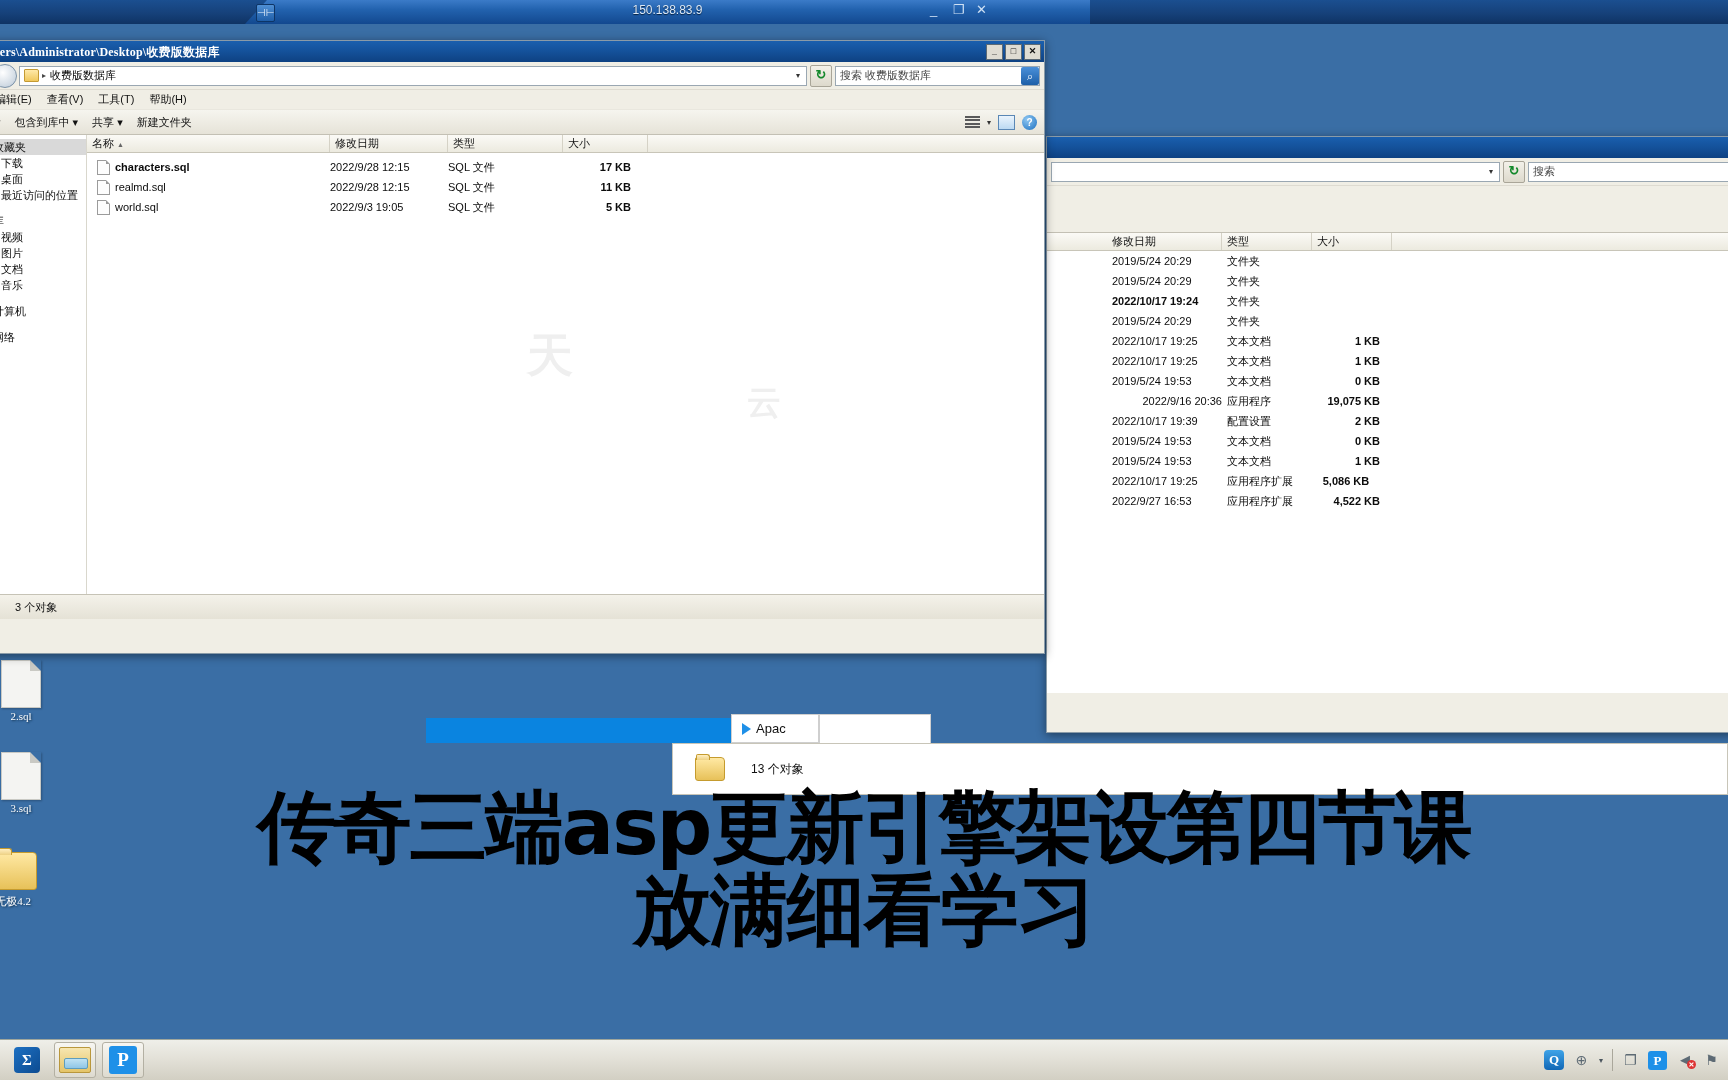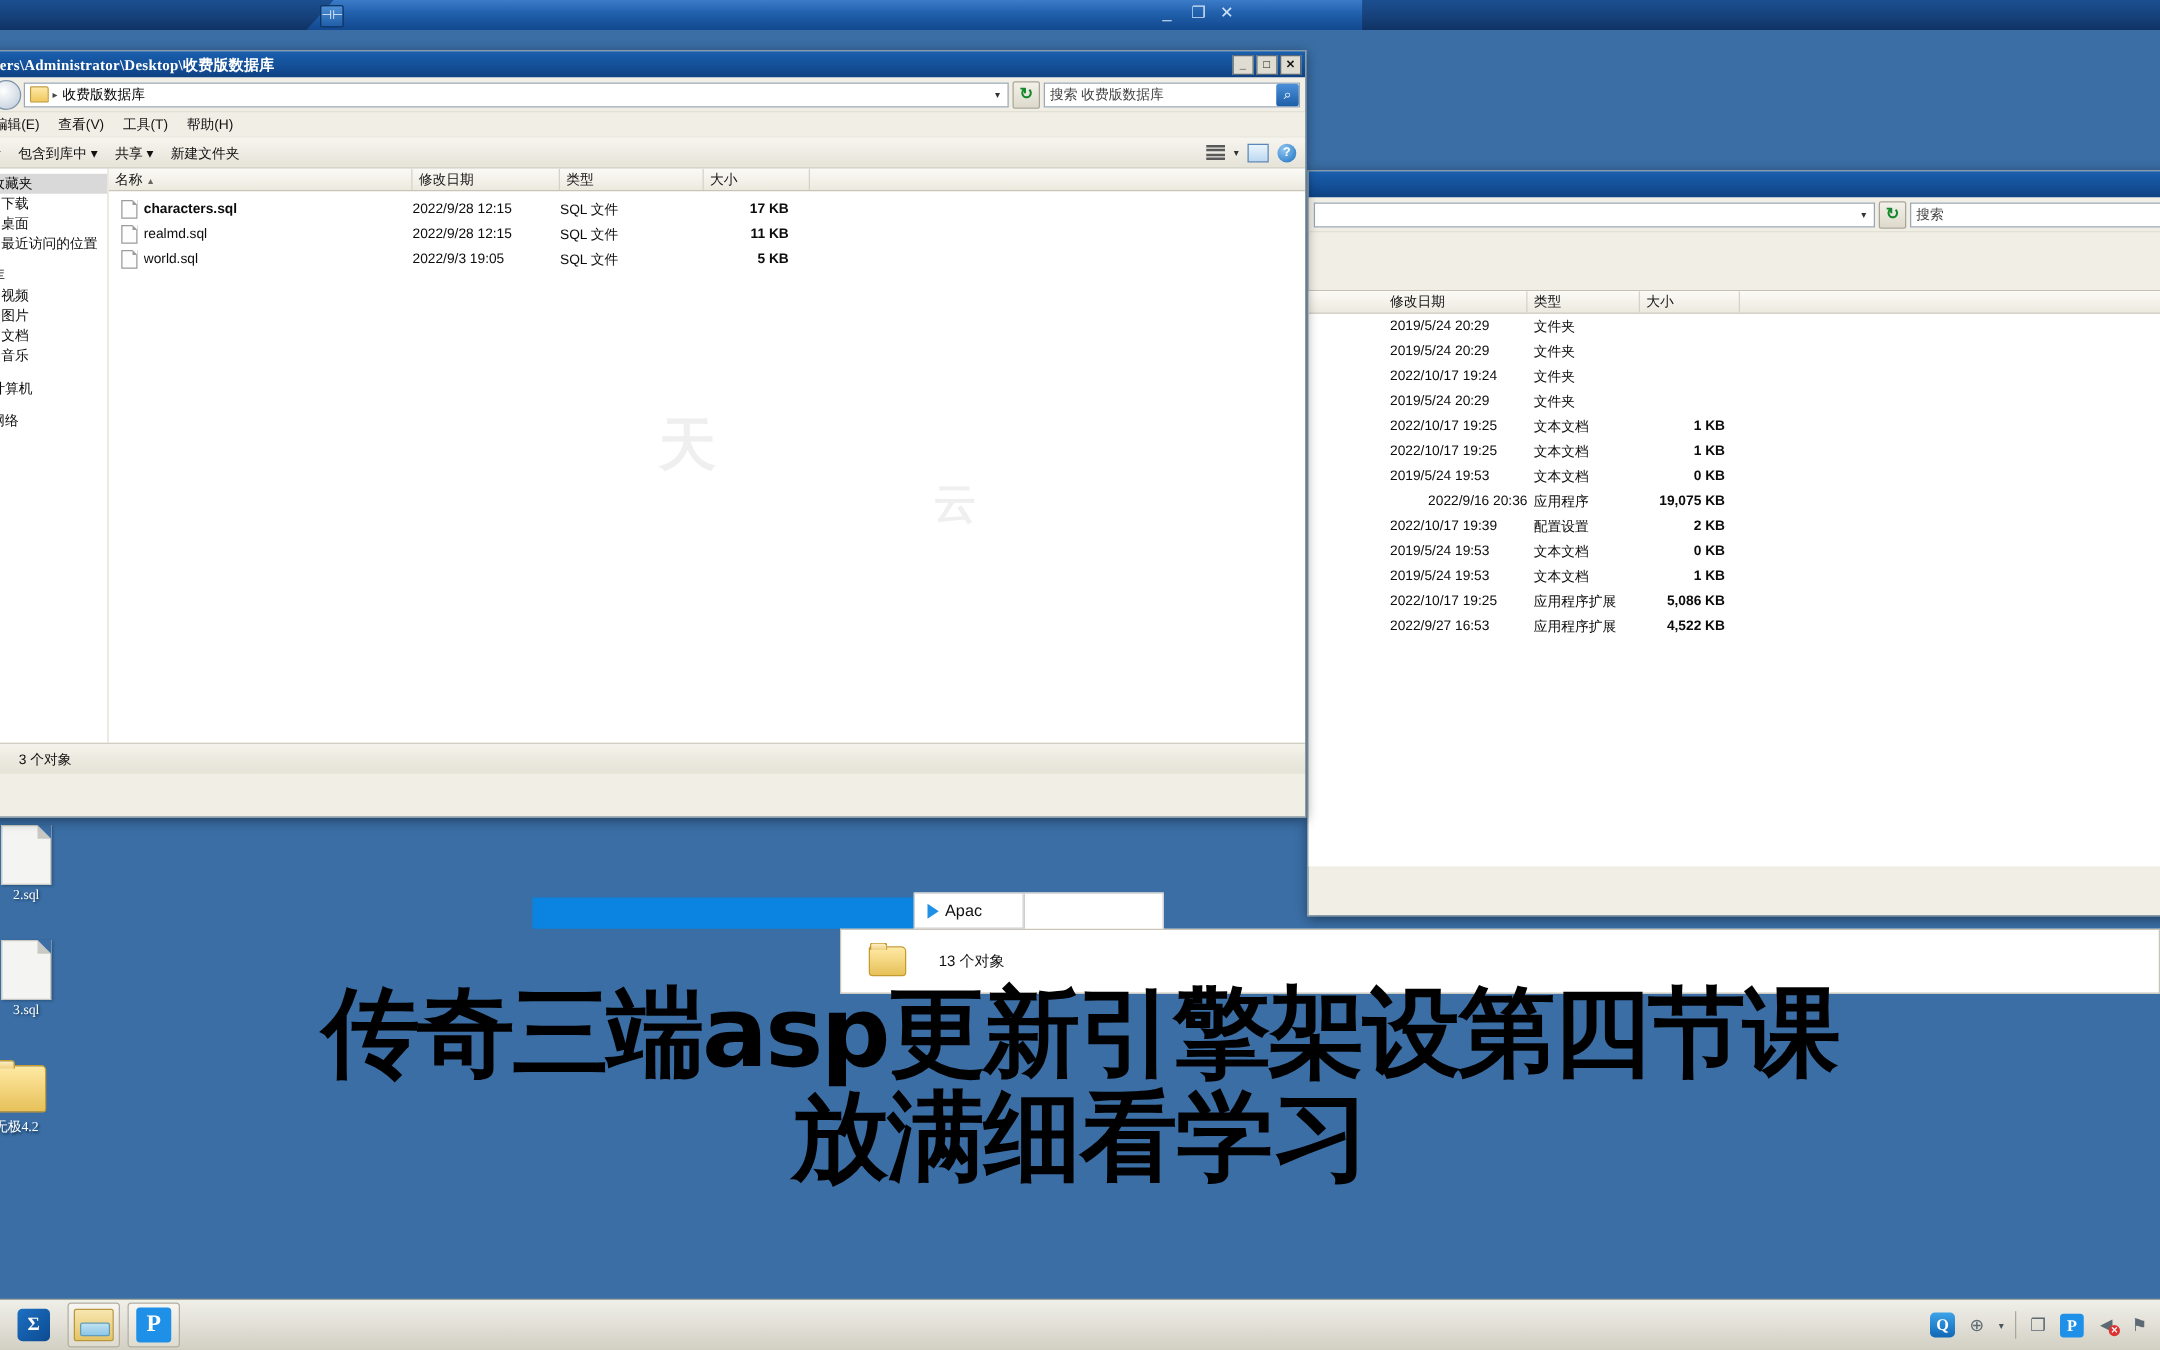--- a/index.html
+++ b/index.html
@@ -298,20 +298,21 @@
   <span>3.sql</span>
 </div>
 <div class="desk-ico" style="left:-22px;top:848px;">
   <div class="g-folder"></div>
   <span>无极4.2</span>
 </div>
 
 <div id="rdp-bar">
   <div id="rdp-bar-inner"></div>
   <div id="rdp-pin">⊣⊢</div>
+  <div id="rdp-title">150.138.83.9</div>
   <div id="rdp-btns">
     <span id="rdp-min">_</span>
     <span id="rdp-max">❐</span>
     <span id="rdp-close">✕</span>
   </div>
 </div>
 
 <div class="win" id="win-right">
   <div class="win-title">&nbsp;</div>
 
@@ -344,21 +345,21 @@
             <span class="cell num" style="width:80px;"></span>
           </div>
           <div class="row">
             <span class="cell" style="width:60px;"></span>
             <span class="cell" style="width:115px;">2019/5/24 20:29</span>
             <span class="cell" style="width:90px;">文件夹</span>
             <span class="cell num" style="width:80px;"></span>
           </div>
           <div class="row">
             <span class="cell" style="width:60px;"></span>
-            <span class="cell" style="width:115px;">2022/10/17 19:24</span>
+            <span class="cell" style="width:115px;font-weight:bold;">2022/10/17 19:24</span>
             <span class="cell" style="width:90px;">文件夹</span>
             <span class="cell num" style="width:80px;"></span>
           </div>
           <div class="row">
             <span class="cell" style="width:60px;"></span>
             <span class="cell" style="width:115px;">2019/5/24 20:29</span>
             <span class="cell" style="width:90px;">文件夹</span>
             <span class="cell num" style="width:80px;"></span>
           </div>
           <div class="row">
@@ -400,21 +401,21 @@
           <div class="row">
             <span class="cell" style="width:60px;"></span>
             <span class="cell" style="width:115px;">2019/5/24 19:53</span>
             <span class="cell" style="width:90px;">文本文档</span>
             <span class="cell num" style="width:80px;">1 KB</span>
           </div>
           <div class="row">
             <span class="cell" style="width:60px;"></span>
             <span class="cell" style="width:115px;">2022/10/17 19:25</span>
             <span class="cell" style="width:90px;">应用程序扩展</span>
-            <span class="cell num" style="width:80px;">5,086 KB</span>
+            <span class="cell num" style="width:80px;text-align:center;">5,086 KB</span>
           </div>
           <div class="row">
             <span class="cell" style="width:60px;"></span>
             <span class="cell" style="width:115px;">2022/9/27 16:53</span>
             <span class="cell" style="width:90px;">应用程序扩展</span>
             <span class="cell num" style="width:80px;">4,522 KB</span>
           </div>
         </div>
     </div>
   </div>

